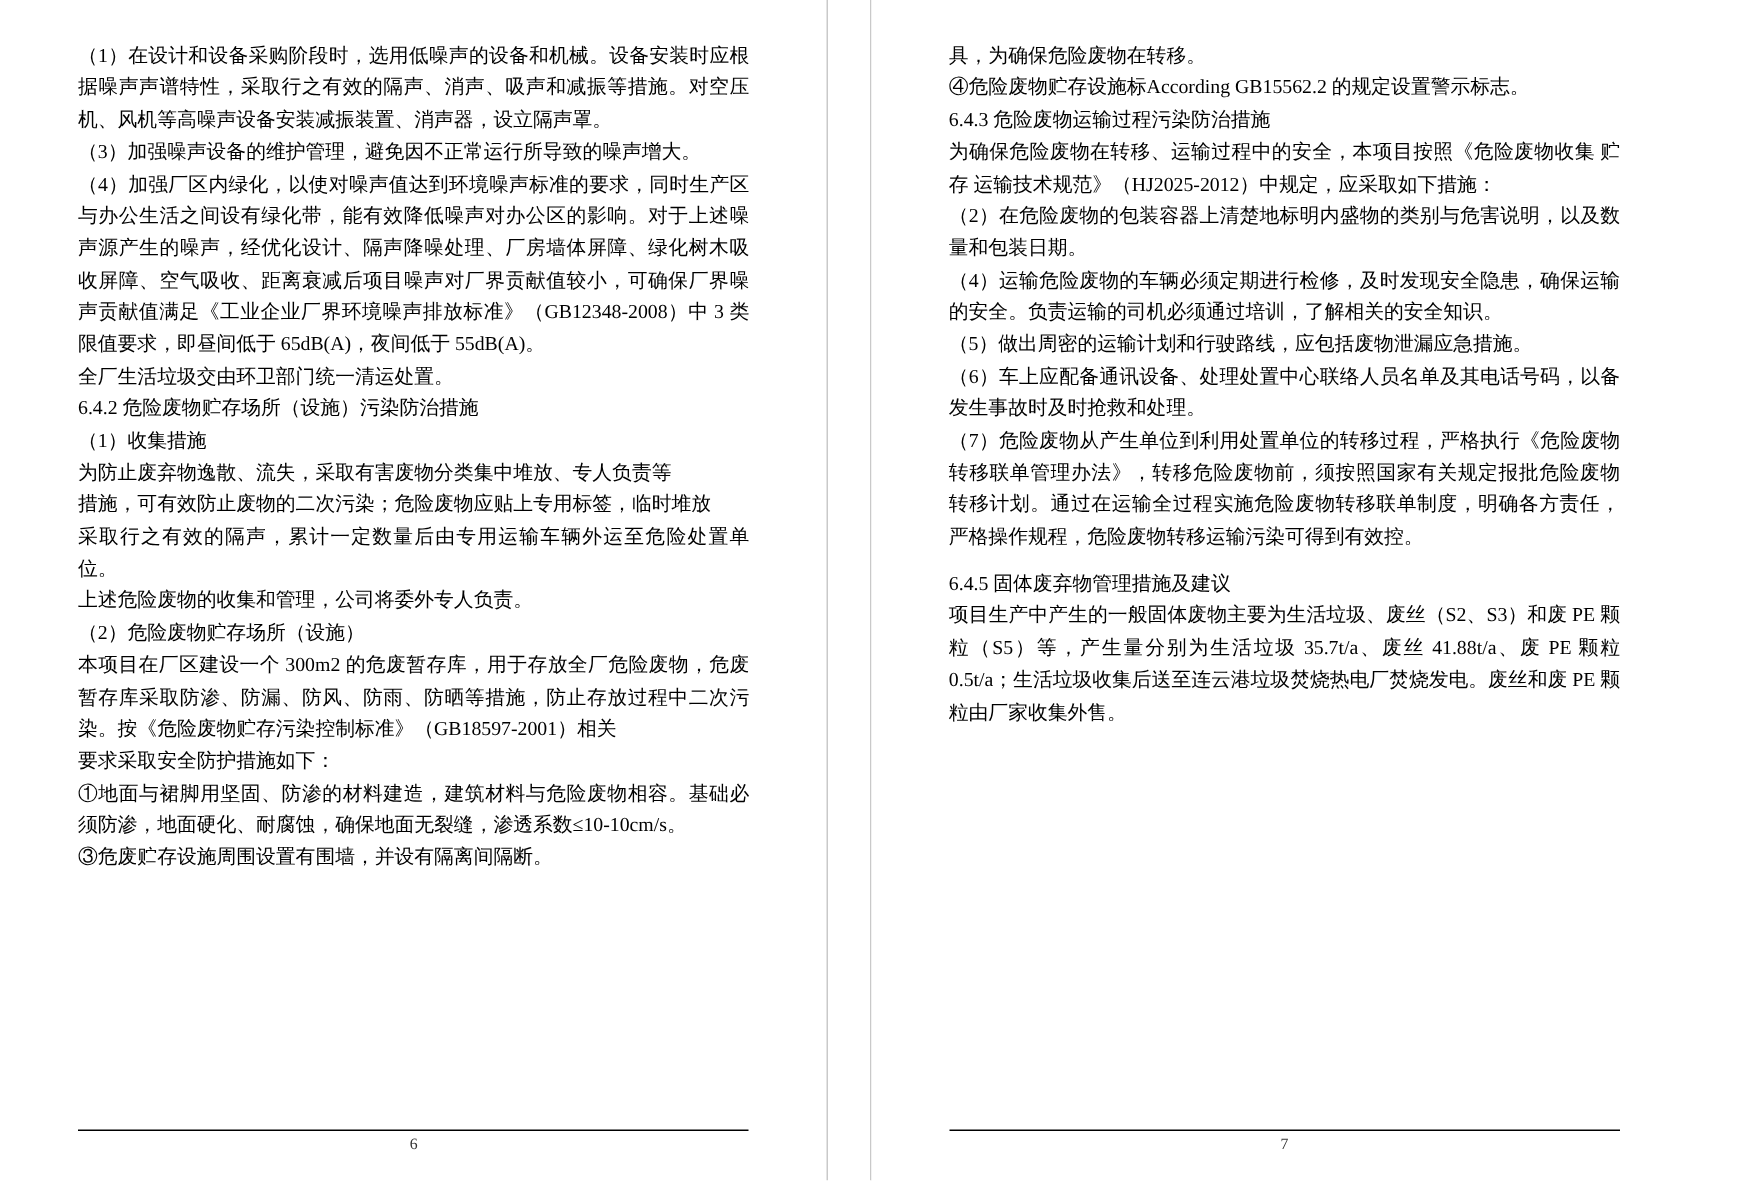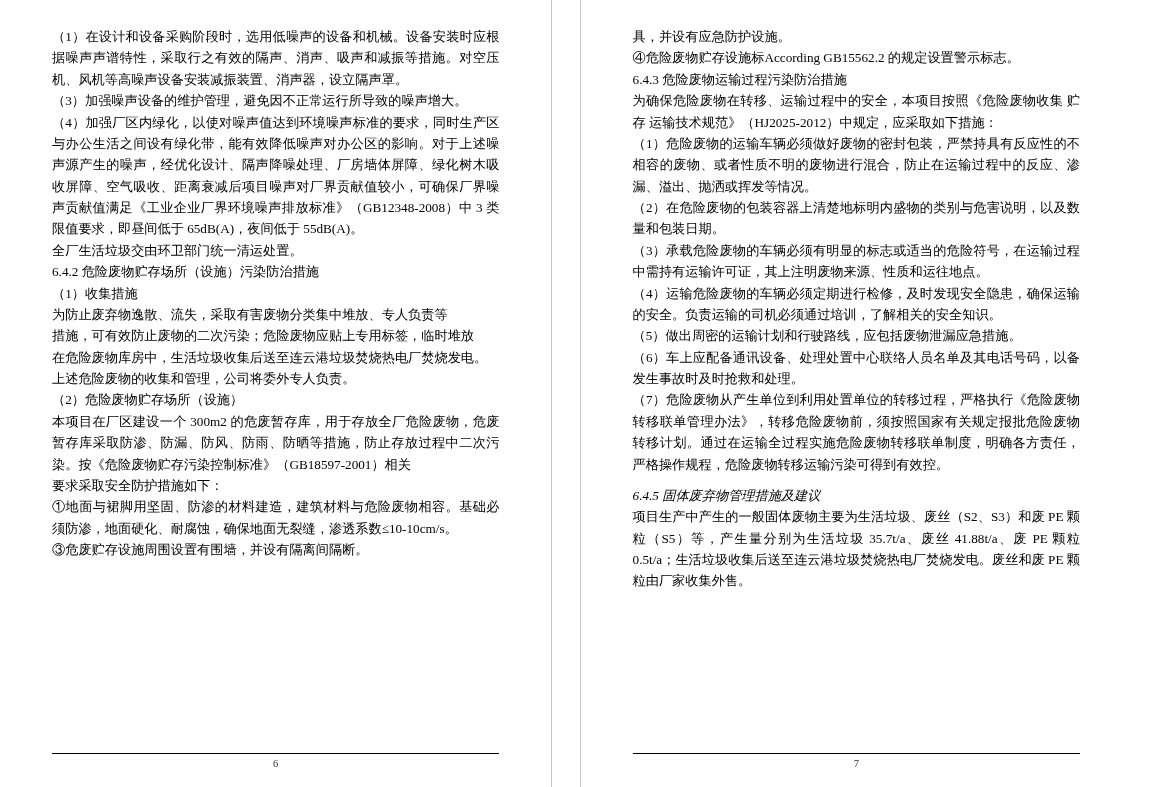--- a/index.html
+++ b/index.html
@@ -51,21 +51,20 @@
   .content p {
     margin: 0;
     padding: 0;
     text-indent: 0;
   }
   .p-indent {
     text-indent: 2em;
   }
   .p-gap {
     margin-top: 1px;
-    font-style: italic;
   }
   .footer {
     position: absolute;
     left: 52px;
     right: 52px;
     bottom: 18px;
   }
   .footer-rule {
     border-top: 1px solid #000000;
     margin-bottom: 4px;
@@ -88,45 +87,43 @@
   <div class="page page-left">
     <div class="content">
       <p class="p-indent">（1）在设计和设备采购阶段时，选用低噪声的设备和机械。设备安装时应根据噪声声谱特性，采取行之有效的隔声、消声、吸声和减振等措施。对空压机、风机等高噪声设备安装减振装置、消声器，设立隔声罩。</p>
       <p class="p-indent">（3）加强噪声设备的维护管理，避免因不正常运行所导致的噪声增大。</p>
       <p class="p-indent">（4）加强厂区内绿化，以使对噪声值达到环境噪声标准的要求，同时生产区与办公生活之间设有绿化带，能有效降低噪声对办公区的影响。对于上述噪声源产生的噪声，经优化设计、隔声降噪处理、厂房墙体屏障、绿化树木吸收屏障、空气吸收、距离衰减后项目噪声对厂界贡献值较小，可确保厂界噪声贡献值满足《工业企业厂界环境噪声排放标准》（GB12348-2008）中 3 类限值要求，即昼间低于 65dB(A)，夜间低于 55dB(A)。</p>
       <p>全厂生活垃圾交由环卫部门统一清运处置。</p>
       <p>6.4.2 危险废物贮存场所（设施）污染防治措施</p>
       <p class="p-indent">（1）收集措施</p>
       <p>为防止废弃物逸散、流失，采取有害废物分类集中堆放、专人负责等</p>
       <p>措施，可有效防止废物的二次污染；危险废物应贴上专用标签，临时堆放</p>
-      <p>在危险废物库房中，生活垃圾收集后送至连云港垃圾焚烧热电厂焚烧发电。</p>
+      <p>采取行之有效的隔声，累计一定数量后由专用运输车辆外运至危险处置单位。</p>
       <p>上述危险废物的收集和管理，公司将委外专人负责。</p>
       <p class="p-indent">（2）危险废物贮存场所（设施）</p>
       <p>本项目在厂区建设一个 300m2 的危废暂存库，用于存放全厂危险废物，危废暂存库采取防渗、防漏、防风、防雨、防晒等措施，防止存放过程中二次污染。按《危险废物贮存污染控制标准》（GB18597-2001）相关</p>
       <p>要求采取安全防护措施如下：</p>
       <p>①地面与裙脚用坚固、防渗的材料建造，建筑材料与危险废物相容。基础必须防渗，地面硬化、耐腐蚀，确保地面无裂缝，渗透系数≤10-10cm/s。</p>
       <p>③危废贮存设施周围设置有围墙，并设有隔离间隔断。</p>
     </div>
     <div class="footer">
       <div class="footer-rule"></div>
       <div class="footer-num">6</div>
     </div>
   </div>
 
   <div class="gutter"></div>
 
   <div class="page page-right">
     <div class="content">
-      <p>具，并设有应急防护设施。</p>
+      <p>具，为确保危险废物在转移。</p>
       <p class="p-indent">④危险废物贮存设施标According GB15562.2 的规定设置警示标志。</p>
       <p class="p-indent">6.4.3 危险废物运输过程污染防治措施</p>
       <p class="p-indent">为确保危险废物在转移、运输过程中的安全，本项目按照《危险废物收集 贮存 运输技术规范》（HJ2025-2012）中规定，应采取如下措施：</p>
-      <p class="p-indent">（1）危险废物的运输车辆必须做好废物的密封包装，严禁持具有反应性的不相容的废物、或者性质不明的废物进行混合，防止在运输过程中的反应、渗漏、溢出、抛洒或挥发等情况。</p>
       <p class="p-indent">（2）在危险废物的包装容器上清楚地标明内盛物的类别与危害说明，以及数量和包装日期。</p>
-      <p class="p-indent">（3）承载危险废物的车辆必须有明显的标志或适当的危险符号，在运输过程中需持有运输许可证，其上注明废物来源、性质和运往地点。</p>
       <p class="p-indent">（4）运输危险废物的车辆必须定期进行检修，及时发现安全隐患，确保运输的安全。负责运输的司机必须通过培训，了解相关的安全知识。</p>
       <p class="p-indent">（5）做出周密的运输计划和行驶路线，应包括废物泄漏应急措施。</p>
       <p class="p-indent">（6）车上应配备通讯设备、处理处置中心联络人员名单及其电话号码，以备发生事故时及时抢救和处理。</p>
       <p class="p-indent">（7）危险废物从产生单位到利用处置单位的转移过程，严格执行《危险废物转移联单管理办法》，转移危险废物前，须按照国家有关规定报批危险废物转移计划。通过在运输全过程实施危险废物转移联单制度，明确各方责任，严格操作规程，危险废物转移运输污染可得到有效控。</p>
       <p class="p-indent p-gap" style="margin-top:10px">6.4.5 固体废弃物管理措施及建议</p>
       <p class="p-indent">项目生产中产生的一般固体废物主要为生活垃圾、废丝（S2、S3）和废 PE 颗粒（S5）等，产生量分别为生活垃圾 35.7t/a、废丝 41.88t/a、废 PE 颗粒 0.5t/a；生活垃圾收集后送至连云港垃圾焚烧热电厂焚烧发电。废丝和废 PE 颗粒由厂家收集外售。</p>
     </div>
     <div class="footer">
       <div class="footer-rule"></div>
       <div class="footer-num">7</div>

